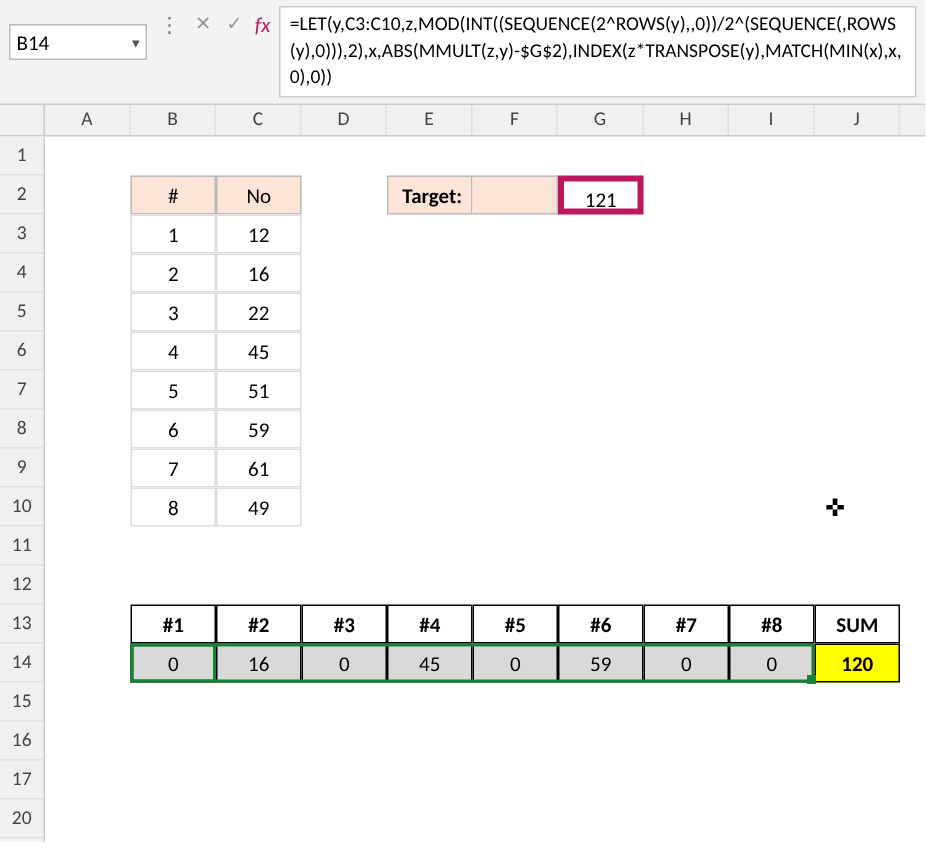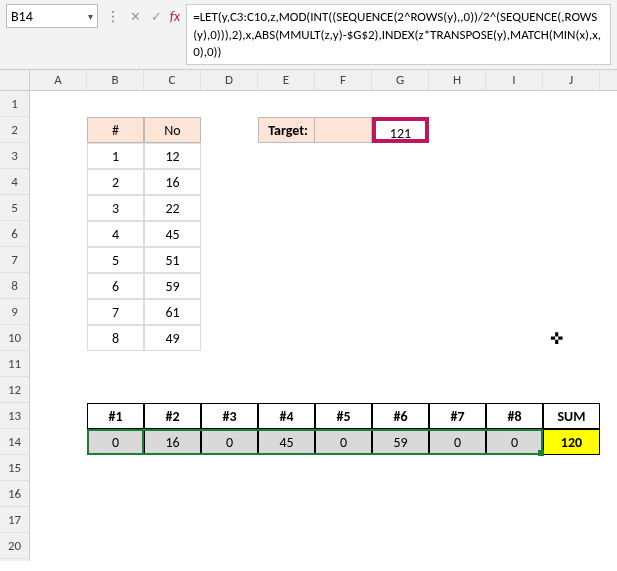--- a/index.html
+++ b/index.html
@@ -22,20 +22,21 @@
     }
     .name-box {
       display: flex;
       align-items: center;
       border: 1px solid #bbb;
       background: #fff;
       height: 24px;
       padding: 0 4px;
       width: 92px;
       justify-content: space-between;
+      margin-top: 12px;
     }
     .name-box .chev { font-size: 10px; color: #555; }
     .fx-sep {
       display: flex;
       align-items: center;
       gap: 6px;
       height: 24px;
       color: #777;
     }
     .fx-sep .vdots { font-size: 14px; padding: 0 2px; }

